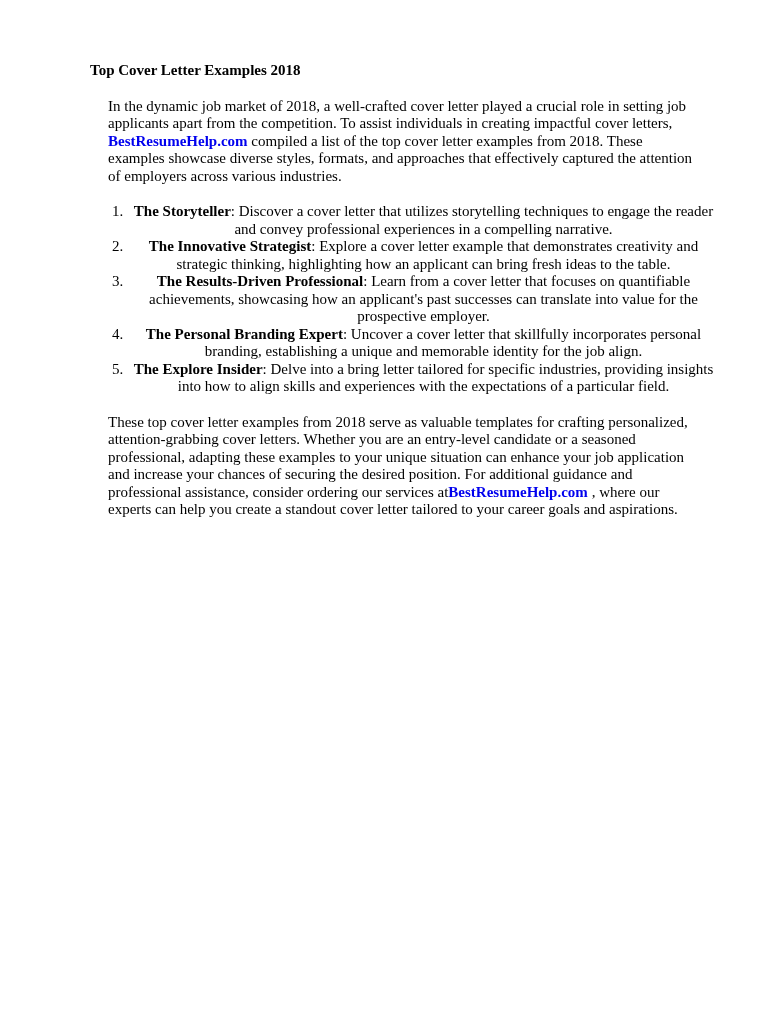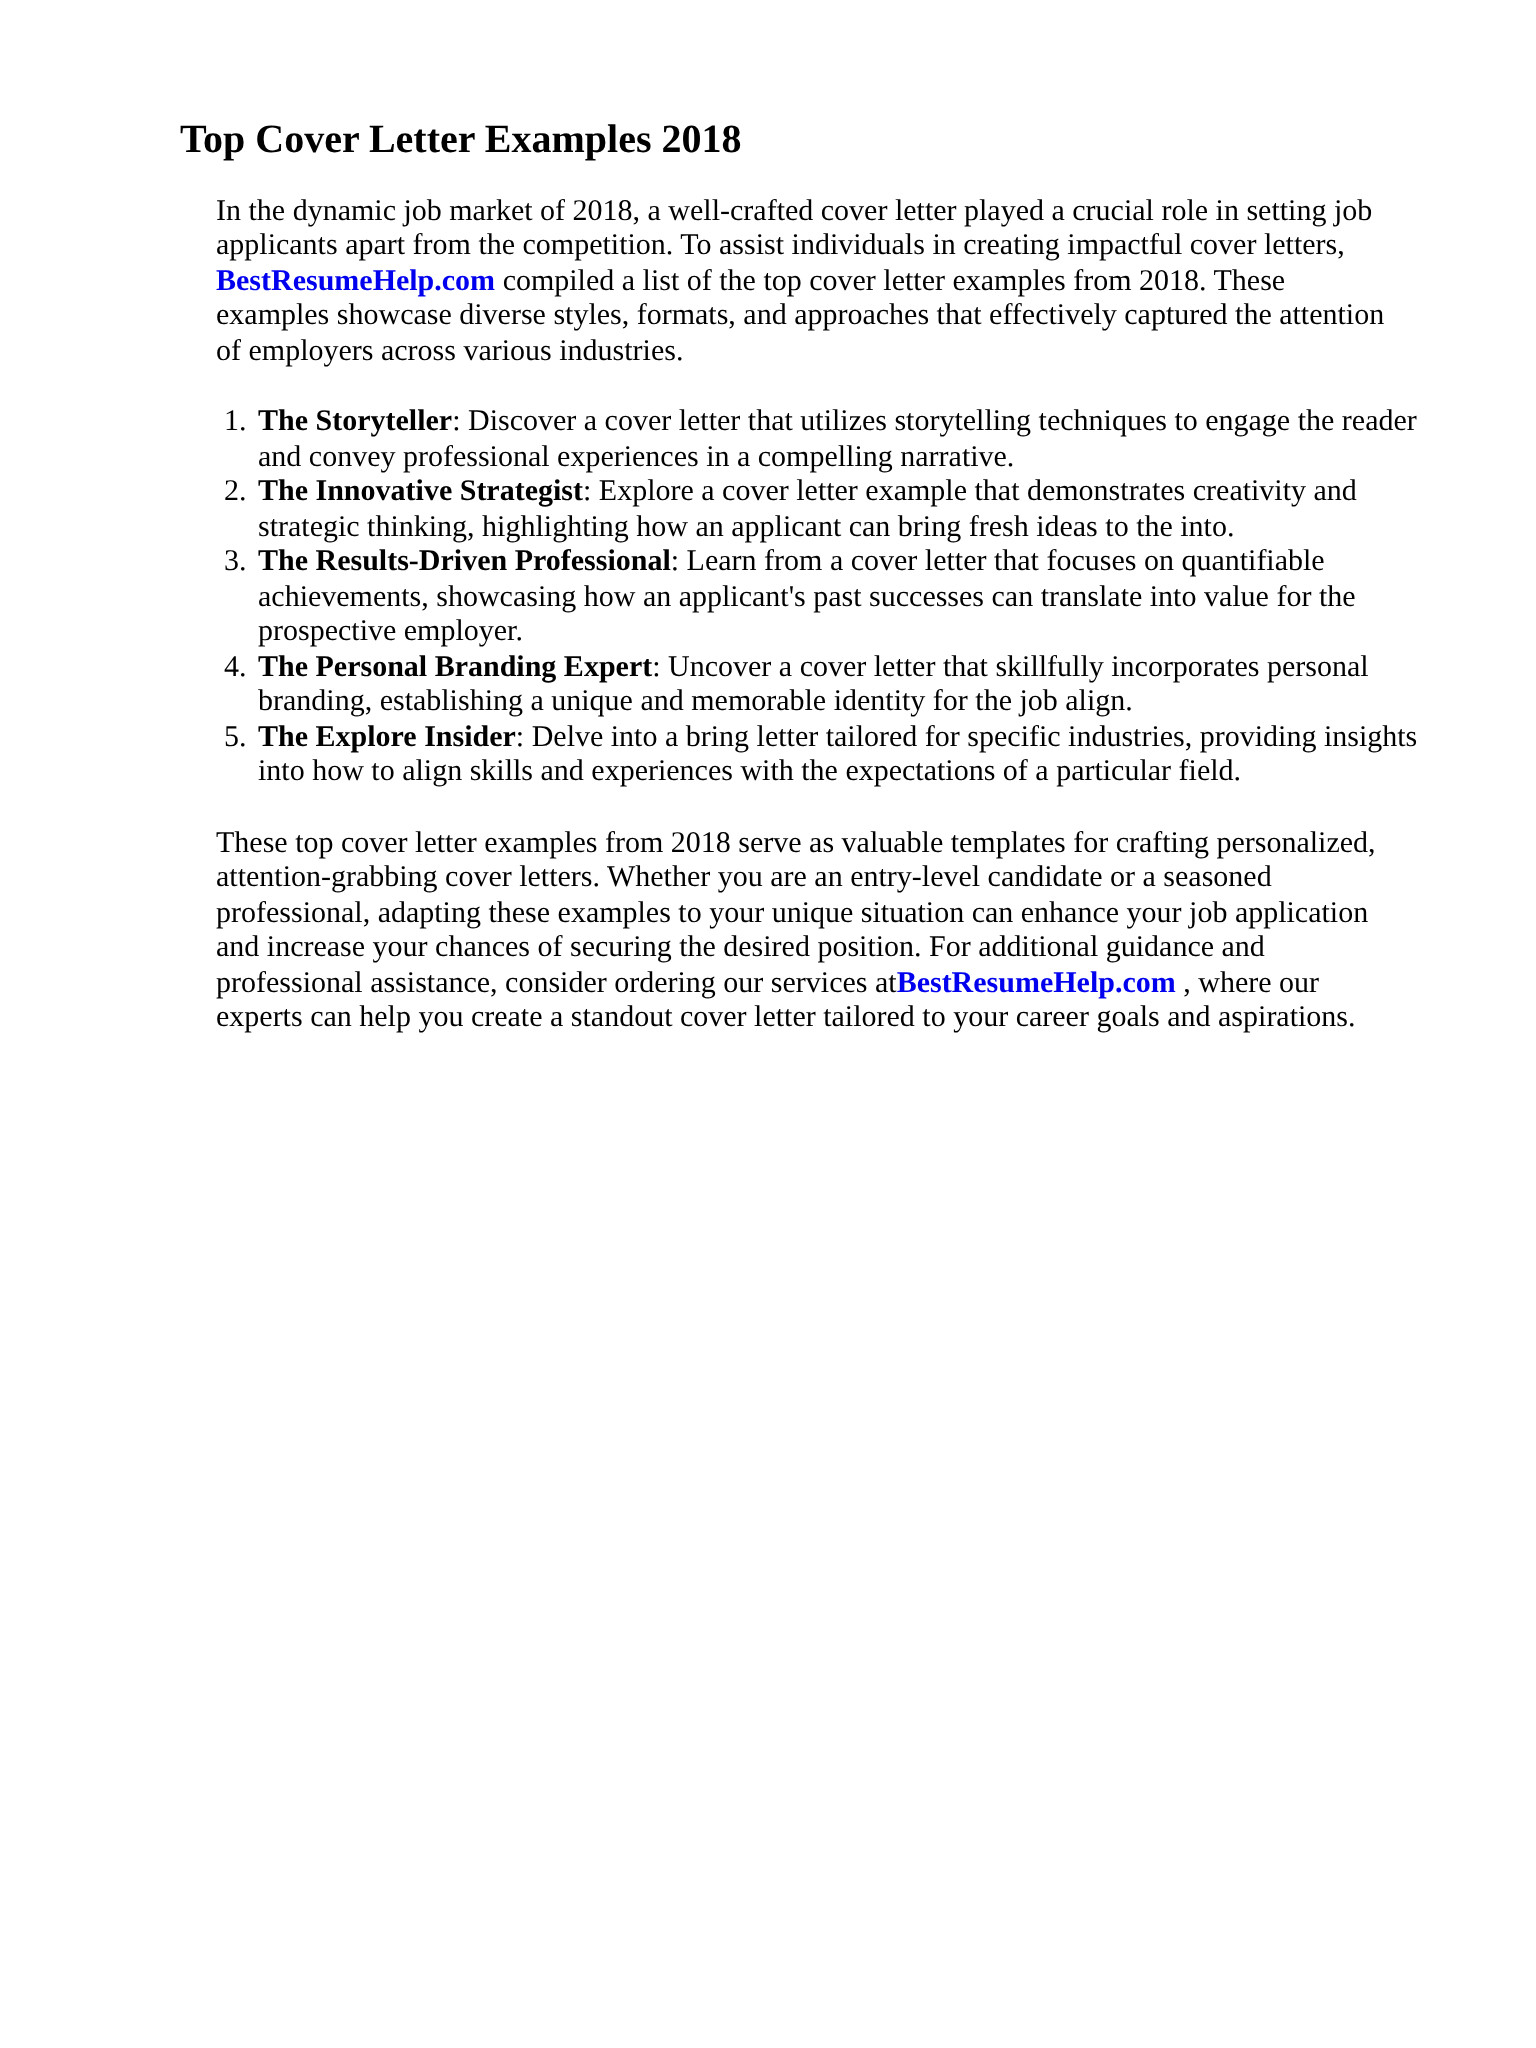--- a/index.html
+++ b/index.html
@@ -11,57 +11,58 @@
     height: 1024px;
     background: #ffffff;
     color: #000000;
     font-family: "Liberation Serif", serif;
     font-size: 15px;
     line-height: 17.5px;
     padding: 62px 50px 0 90px;
     overflow: hidden;
   }
   .doc-title {
-    font-size: 20px;
+    font-size: 15px;
     font-weight: bold;
     margin: 0 0 18px 0;
     line-height: 17.5px;
   }
   p.para {
     margin: 18px;
   }
   .intro { margin-bottom: 16px; }
   ol.examples {
     margin: 16px 0 16px 0;
     padding: 0 0 0 37px;
   }
   ol.examples li {
     margin: 0;
     padding-left: 2px;
+    text-align: center;
   }
   .term { font-weight: bold; }
   a.site-link {
     color: var(--link-color);
     font-weight: bold;
     text-decoration: none;
     cursor: pointer;
   }
 </style>
 </head>
 <body>
 
 <div class="page">
 
   <h1 class="doc-title">Top Cover Letter Examples 2018</h1>
 
   <p class="para intro"><span>In the dynamic job market of 2018, a well-crafted cover letter played a crucial role in setting job applicants apart from the competition. To assist individuals in creating impactful cover letters, </span><a class="site-link">BestResumeHelp.com</a><span> compiled a list of the top cover letter examples from 2018. These examples showcase diverse styles, formats, and approaches that effectively captured the attention of employers across various industries.</span></p>
 
   <ol class="examples">
     <li><span class="term">The Storyteller</span><span>: Discover a cover letter that utilizes storytelling techniques to engage the reader and convey professional experiences in a compelling narrative.</span></li>
-    <li><span class="term">The Innovative Strategist</span><span>: Explore a cover letter example that demonstrates creativity and strategic thinking, highlighting how an applicant can bring fresh ideas to the into.</span></li>
+    <li><span class="term">The Innovative Strategist</span><span>: Explore a cover letter example that demonstrates creativity and strategic thinking, highlighting how an applicant can bring fresh ideas to the table.</span></li>
     <li><span class="term">The Results-Driven Professional</span><span>: Learn from a cover letter that focuses on quantifiable achievements, showcasing how an applicant's past successes can translate into value for the prospective employer.</span></li>
     <li><span class="term">The Personal Branding Expert</span><span>: Uncover a cover letter that skillfully incorporates personal branding, establishing a unique and memorable identity for the job align.</span></li>
     <li><span class="term">The Explore Insider</span><span>: Delve into a bring letter tailored for specific industries, providing insights into how to align skills and experiences with the expectations of a particular field.</span></li>
   </ol>
 
   <p class="para outro"><span>These top cover letter examples from 2018 serve as valuable templates for crafting personalized, attention-grabbing cover letters. Whether you are an entry-level candidate or a seasoned professional, adapting these examples to your unique situation can enhance your job application and increase your chances of securing the desired position. For additional guidance and professional assistance, consider ordering our services at</span><a class="site-link">BestResumeHelp.com</a><span> , where our experts can help you create a standout cover letter tailored to your career goals and aspirations.</span></p>
 
 </div>
 
 </body></html>

